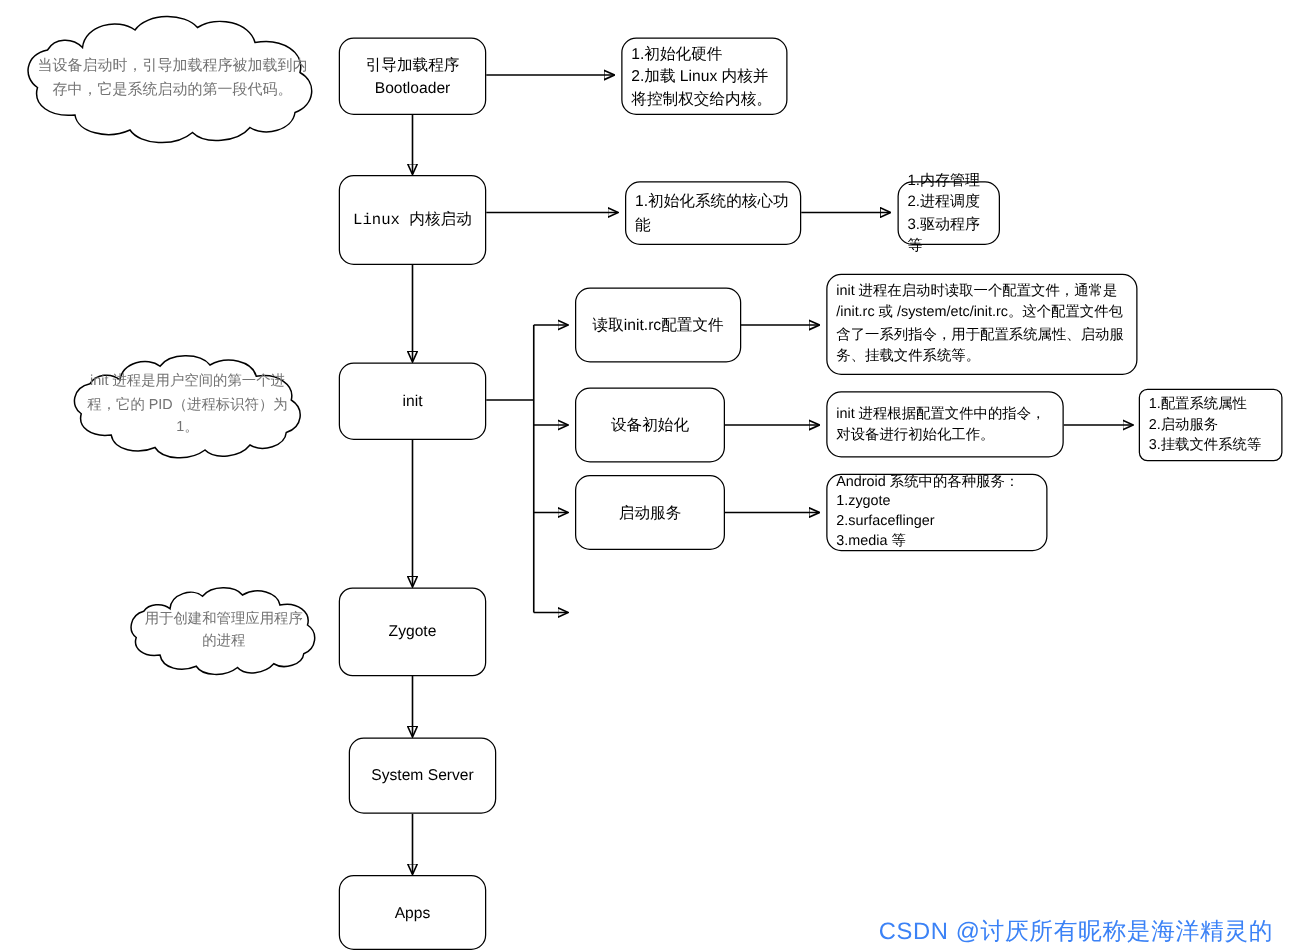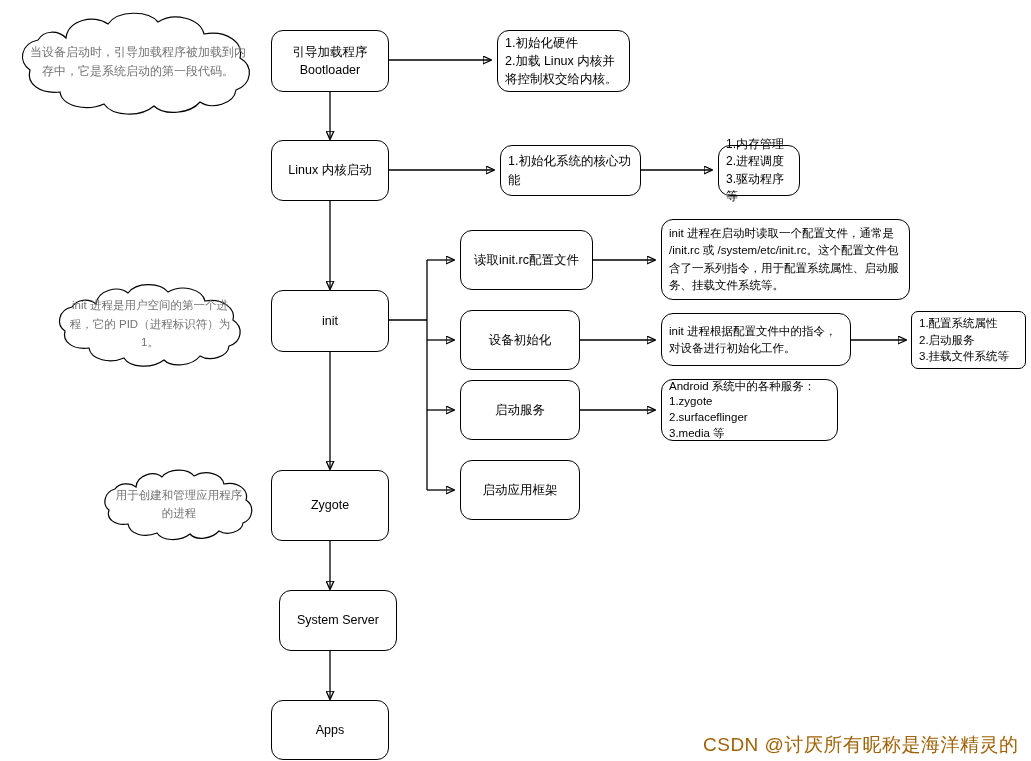--- a/index.html
+++ b/index.html
@@ -43,21 +43,21 @@
     text-align:center;
     font-size:12px;
     line-height:1.6;
     color:#737373;
     white-space:pre-line;
   }
   .cloud .cloud-svg{position:absolute;left:0;top:0;width:100%;height:100%;}
   .cloud .cloud-txt{position:relative;z-index:2;width:88%;}
   .watermark{
     position:absolute;
-    color:#a16207;
+    color:#3b82f6;
     font-size:19px;
     letter-spacing:0.5px;
     white-space:nowrap;
     user-select:none;
   }
   svg.edges{position:absolute;left:0;top:0;width:1031px;height:761px;pointer-events:none;}
   svg.edges path,svg.edges line{stroke:#000000;stroke-width:1.3;fill:none;}
 </style>
 </head>
 <body>
@@ -133,21 +133,21 @@
   <div class="node" style="left:271px;top:30px;width:118px;height:62px;">
     <span class="txt">引导加载程序
 Bootloader</span>
   </div>
 
   <div class="node left" style="left:497px;top:30px;width:133px;height:62px;">
     <span class="txt">1.初始化硬件
 2.加载 Linux 内核并将控制权交给内核。</span>
   </div>
 
-  <div class="node" style="left:271px;top:140px;width:118px;height:61px;">
+  <div class="node" style="left:271px;top:140px;width:118px;height:72px;font-family:Liberation Mono, monospace;">
     <span class="txt">Linux 内核启动</span>
   </div>
 
   <div class="node left" style="left:500px;top:145px;width:141px;height:51px;">
     <span class="txt">1.初始化系统的核心功能</span>
   </div>
 
   <div class="node left" style="left:718px;top:145px;width:82px;height:51px;font-size:12px;">
     <span class="txt">1.内存管理
 2.进程调度
@@ -184,23 +184,20 @@
     <span class="txt">启动服务</span>
   </div>
 
   <div class="node left" style="left:661px;top:379px;width:177px;height:62px;font-size:11.5px;line-height:1.35;">
     <span class="txt">Android 系统中的各种服务：
 1.zygote
 2.surfaceflinger
 3.media 等</span>
   </div>
 
-  <div class="node" style="left:460px;top:460px;width:120px;height:60px;">
-    <span class="txt">启动应用框架</span>
-  </div>
 
   <div class="node" style="left:271px;top:470px;width:118px;height:71px;border-radius:11px;">
     <span class="txt">Zygote</span>
   </div>
 
   <div class="node" style="left:279px;top:590px;width:118px;height:61px;">
     <span class="txt">System Server</span>
   </div>
 
   <div class="node" style="left:271px;top:700px;width:118px;height:60px;">

